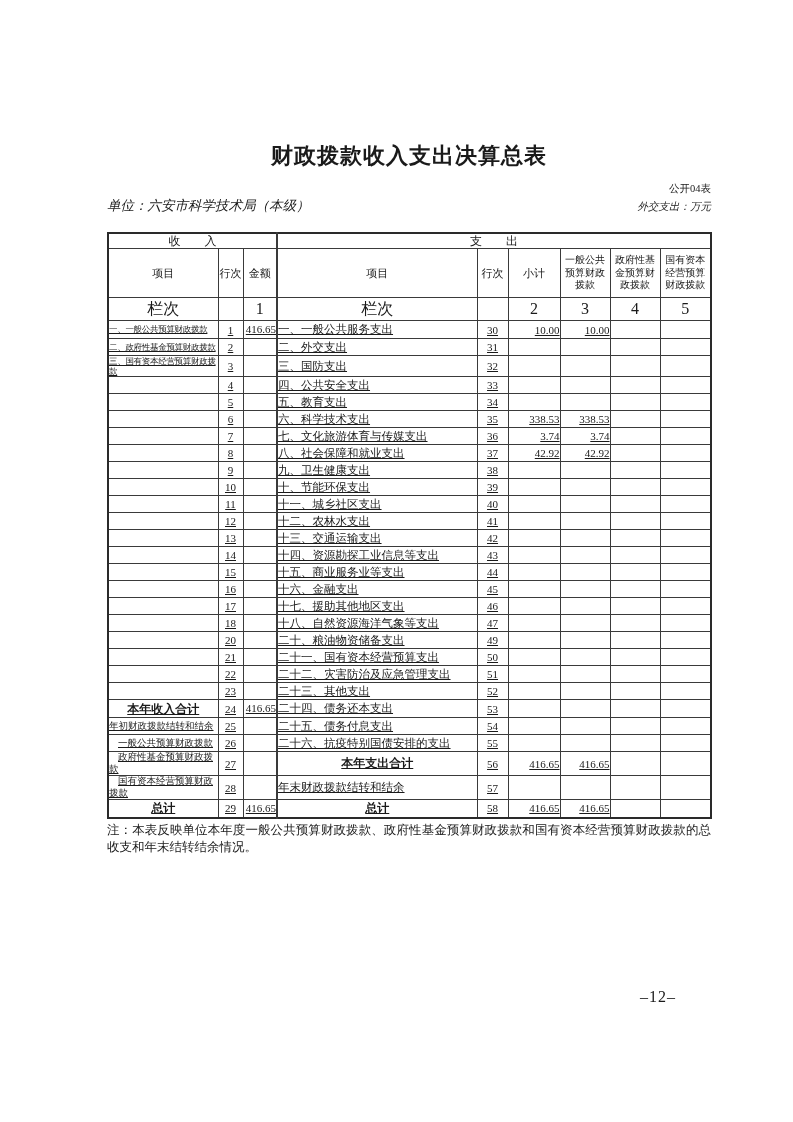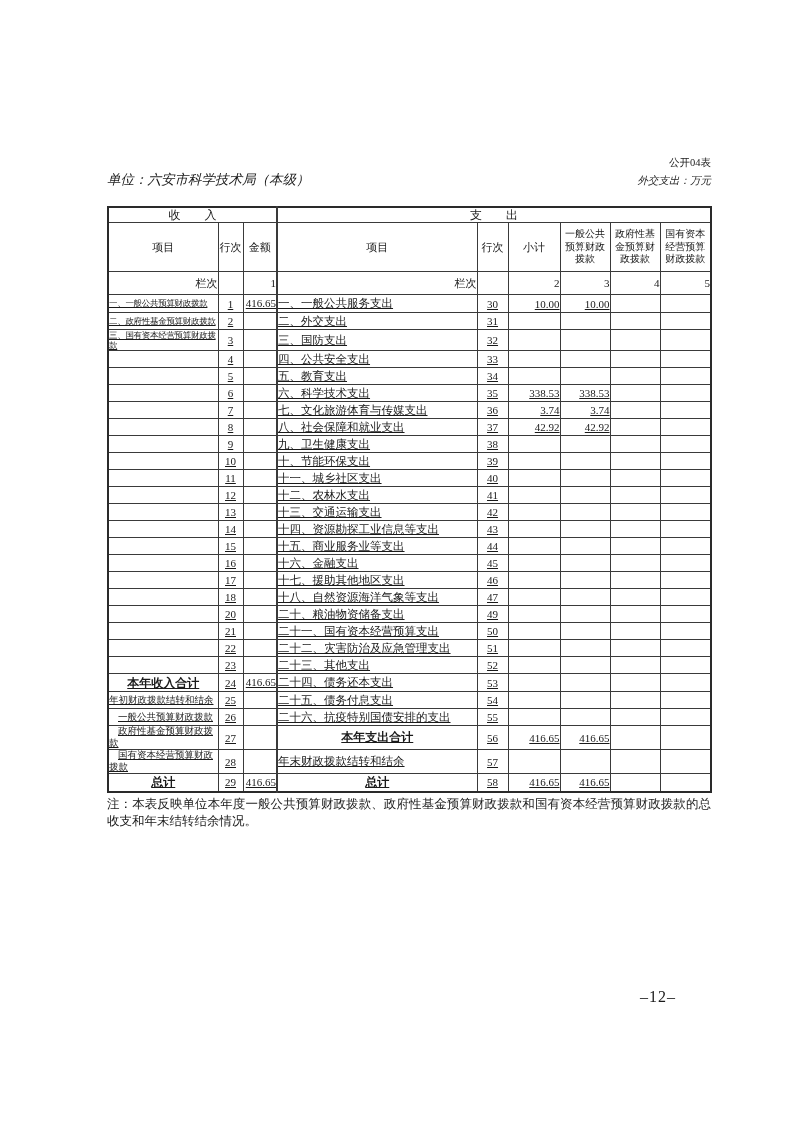--- a/index.html
+++ b/index.html
@@ -51,21 +51,21 @@
     font-weight: normal;
     overflow: hidden;
     padding: 0;
     vertical-align: middle;
   }
   .sep { border-right-width: 2px !important; }
 
   tr.sec-row th { height: 15px; font-size: 12px; text-align: center; line-height: 14px; }
   tr.colhead-row th { height: 49px; font-size: 11px; text-align: center; line-height: 1.3; }
   tr.colhead-row th.small { font-size: 10px; line-height: 1.25; padding: 0 1px; }
-  tr.lanci-row td { height: 23px; font-size: 11px; text-align: right; }
+  tr.lanci-row td { height: 23px; font-size: 16px; text-align: center; }
 
   tbody.rows tr { height: 17px; text-decoration: underline; }
   td.c-ii { font-size: 9.5px; text-align: left; padding: 0 2px; line-height: 1.2; }
   tbody.rows tr:nth-child(-n+3) td.c-ii { font-size: 8.5px; letter-spacing: -0.3px; }
   td.c-ii.indent { text-indent: 9px; }
   td.c-ii.total { font-size: 12px; font-weight: bold; text-align: center; letter-spacing: 0; text-indent: 0; }
   td.c-line { font-size: 11px; text-align: center; }
   td.c-amt { font-size: 11px; text-align: right; word-break: break-all; line-height: 17px; padding: 0 1px; }
   td.c-ei { font-size: 11.5px; text-align: left; padding-left: 3px; }
   td.c-ei.total { font-size: 12px; font-weight: bold; text-align: center; padding-left: 0; }
@@ -83,20 +83,21 @@
     font-size: 16px;
     letter-spacing: 1px;
   }
 </style>
 </head>
 <body>
 
 <div class="page">
   <div class="content">
 
+    <div class="doc-title">财政拨款收入支出决算总表</div>
 
     <div class="table-code">公开04表</div>
 
     <div class="meta-row">
       <span class="unit-line">单位：六安市科学技术局（本级）</span>
       <span class="amount-unit">外交支出：万元</span>
     </div>
 
     <table class="fiscal">
       <colgroup>

